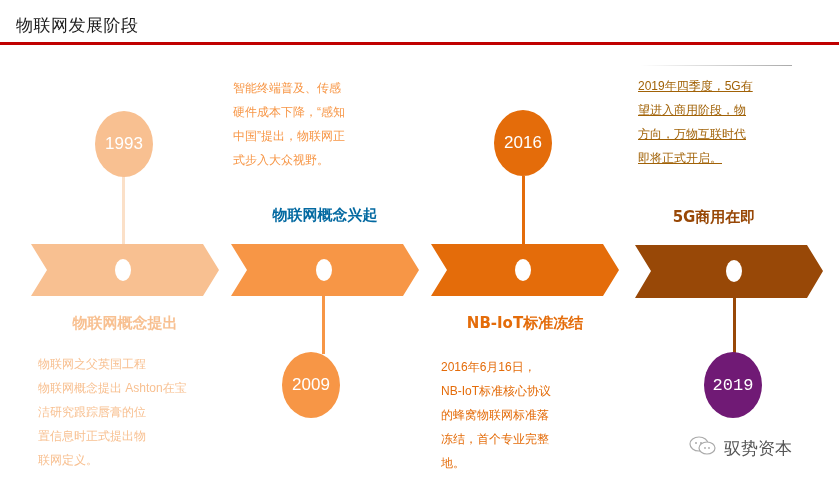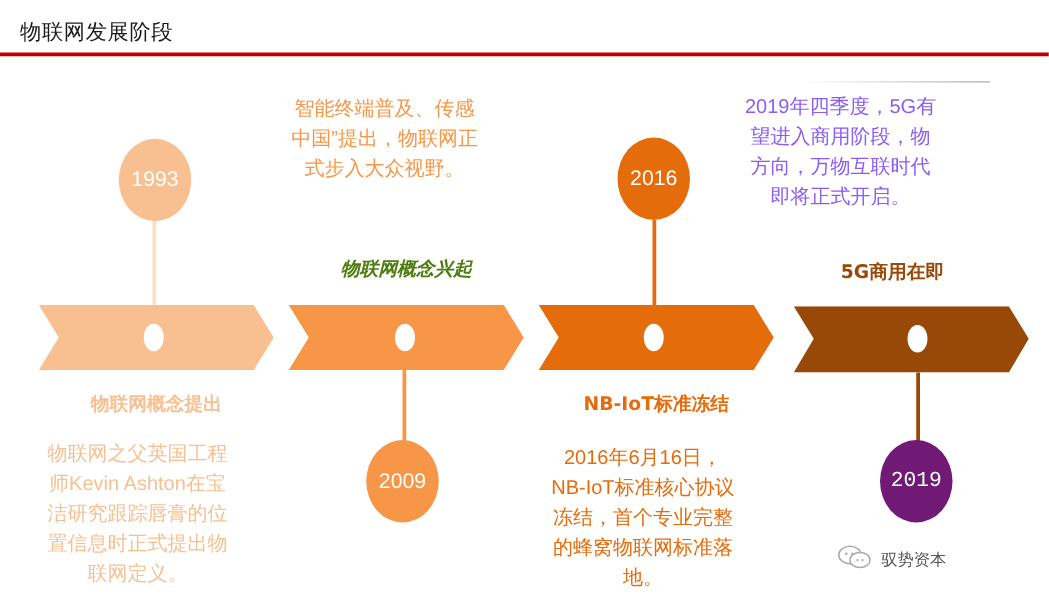--- a/index.html
+++ b/index.html
@@ -6,87 +6,88 @@
   body{width:839px;height:483px;position:relative;overflow:hidden;font-family:"DejaVu Sans","Liberation Sans",sans-serif;}
   .title{position:absolute;left:16px;top:14px;font-size:17px;color:#1a1a1a;letter-spacing:0.5px;}
   .title-rule{position:absolute;left:0;top:42px;width:839px;height:3px;background:#c00000;}
   .faint-rule{position:absolute;left:640px;top:65px;width:152px;height:1px;background:linear-gradient(to right,#fff,#aaa);}
   .chev{position:absolute;height:52px;}
   .chev svg{display:block;}
   .dot{position:absolute;width:16px;height:22px;border-radius:50%;background:#fff;}
   .stem{position:absolute;width:3px;}
   .year{position:absolute;width:58px;height:66px;border-radius:50%;color:#fff;font-size:17px;display:flex;align-items:center;justify-content:center;font-family:"Liberation Sans","DejaVu Sans",sans-serif;}
   .heading{position:absolute;font-size:15px;font-weight:bold;text-align:center;}
-  .desc{position:absolute;font-size:16px;line-height:24px;font-family:"Liberation Sans","DejaVu Sans",sans-serif;text-align:center;}
-  .wm{position:absolute;left:669px;top:435px;display:flex;align-items:center;gap:6px;color:#555;font-size:13px;}
+  .desc{position:absolute;font-size:12px;line-height:24px;font-family:"Liberation Sans","DejaVu Sans",sans-serif;}
+  .wm{position:absolute;left:688px;top:435px;display:flex;align-items:center;gap:6px;color:#555;font-size:17px;}
 </style>
 </head>
 <body>
 
 <div class="title">物联网发展阶段</div>
 <div class="title-rule"></div>
 <div class="faint-rule"></div>
 
 <div>
   <div class="chev" style="left:31px;top:244px;">
     <svg width="188" height="52">
         <polygon points="0,0 172,0 188,26 172,52 0,52 16,26" fill="#f8c091"></polygon>
       </svg>
   </div>
   <div class="stem" style="left:122px;top:176px;height:68px;background:#fbe0c8;"></div>
   <div class="year" style="left:95px;top:111px;background:#f8c091;">1993</div>
   <div class="dot" style="left:115px;top:259px;"></div>
   <div class="heading" style="left:31px;top:314px;width:188px;color:#f8c091;">物联网概念提出</div>
   <div class="desc" style="left:38px;top:352px;color:#f8c091;">
     <div>物联网之父英国工程</div>
-    <div>师Kevin Ashton在宝</div>
+    <div>物联网概念提出 Ashton在宝</div>
     <div>洁研究跟踪唇膏的位</div>
     <div>置信息时正式提出物</div>
     <div>联网定义。</div>
   </div>
 </div>
 
 <div>
   <div class="desc" style="left:233px;top:76px;color:#f79646;">
     <div>智能终端普及、传感</div>
+    <div>硬件成本下降，“感知</div>
     <div>中国”提出，物联网正</div>
     <div>式步入大众视野。</div>
   </div>
-  <div class="heading" style="left:231px;top:206px;width:188px;color:#4d7c0f;font-style:italic;">物联网概念兴起</div>
+  <div class="heading" style="left:231px;top:206px;width:188px;color:#0369a1;">物联网概念兴起</div>
   <div class="chev" style="left:231px;top:244px;">
     <svg width="188" height="52">
         <polygon points="0,0 172,0 188,26 172,52 0,52 16,26" fill="#f79646"></polygon>
       </svg>
   </div>
   <div class="dot" style="left:316px;top:259px;"></div>
   <div class="stem" style="left:322px;top:296px;height:58px;background:#f79646;"></div>
-  <div class="year" style="left:293px;top:352px;background:#f79646;">2009</div>
+  <div class="year" style="left:282px;top:352px;background:#f79646;">2009</div>
 </div>
 
 <div>
   <div class="year" style="left:494px;top:110px;background:#e46c0a;">2016</div>
   <div class="stem" style="left:522px;top:176px;height:68px;background:#e46c0a;"></div>
   <div class="chev" style="left:431px;top:244px;">
     <svg width="188" height="52">
         <polygon points="0,0 172,0 188,26 172,52 0,52 16,26" fill="#e46c0a"></polygon>
       </svg>
   </div>
   <div class="dot" style="left:515px;top:259px;"></div>
   <div class="heading" style="left:431px;top:314px;width:188px;color:#e46c0a;">NB-IoT标准冻结</div>
   <div class="desc" style="left:441px;top:355px;color:#e46c0a;">
     <div>2016年6月16日，</div>
     <div>NB-IoT标准核心协议</div>
+    <div>的蜂窝物联网标准落</div>
     <div>冻结，首个专业完整</div>
-    <div>的蜂窝物联网标准落</div>
     <div>地。</div>
   </div>
 </div>
 
 <div>
-  <div class="desc" style="left:596px;top:74px;color:#8b5cf6;">
+  <div class="desc" style="left:638px;top:74px;color:#a16207;text-decoration:underline;">
     <div>2019年四季度，5G有</div>
     <div>望进入商用阶段，物</div>
     <div>方向，万物互联时代</div>
     <div>即将正式开启。</div>
   </div>
   <div class="heading" style="left:620px;top:208px;width:188px;color:#984807;">5G商用在即</div>
   <div class="chev" style="left:635px;top:245px;">
     <svg width="188" height="53">
         <polygon points="0,0 172,0 188,26 172,53 0,53 16,26" fill="#984807"></polygon>
       </svg>

